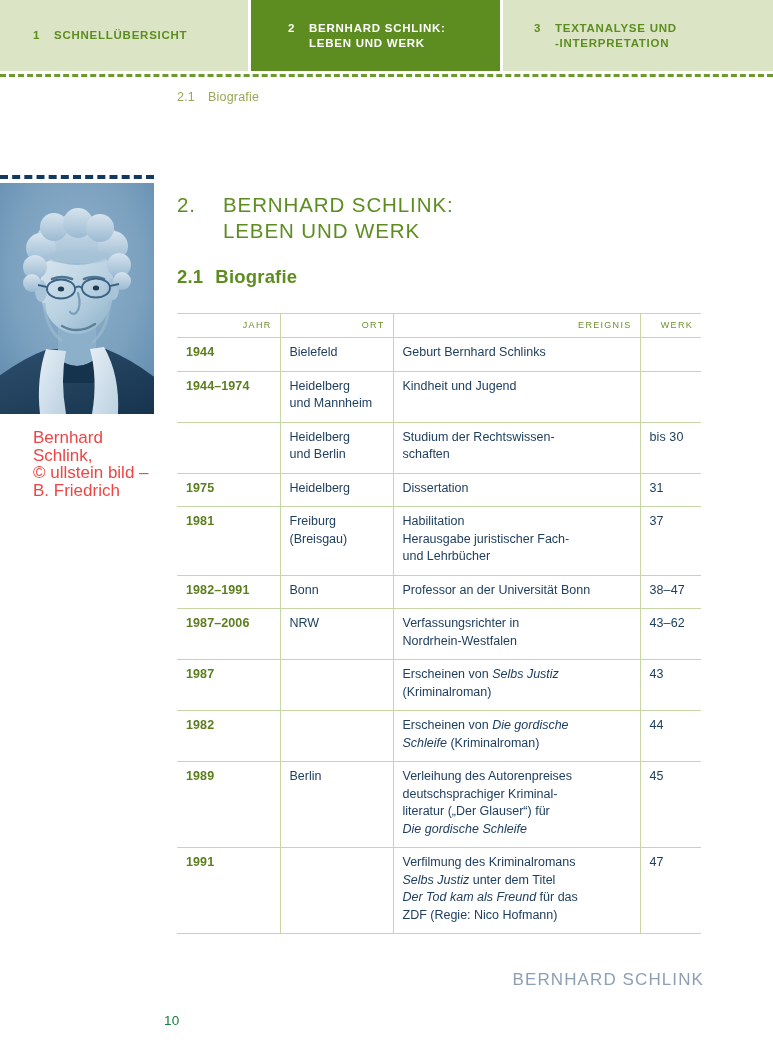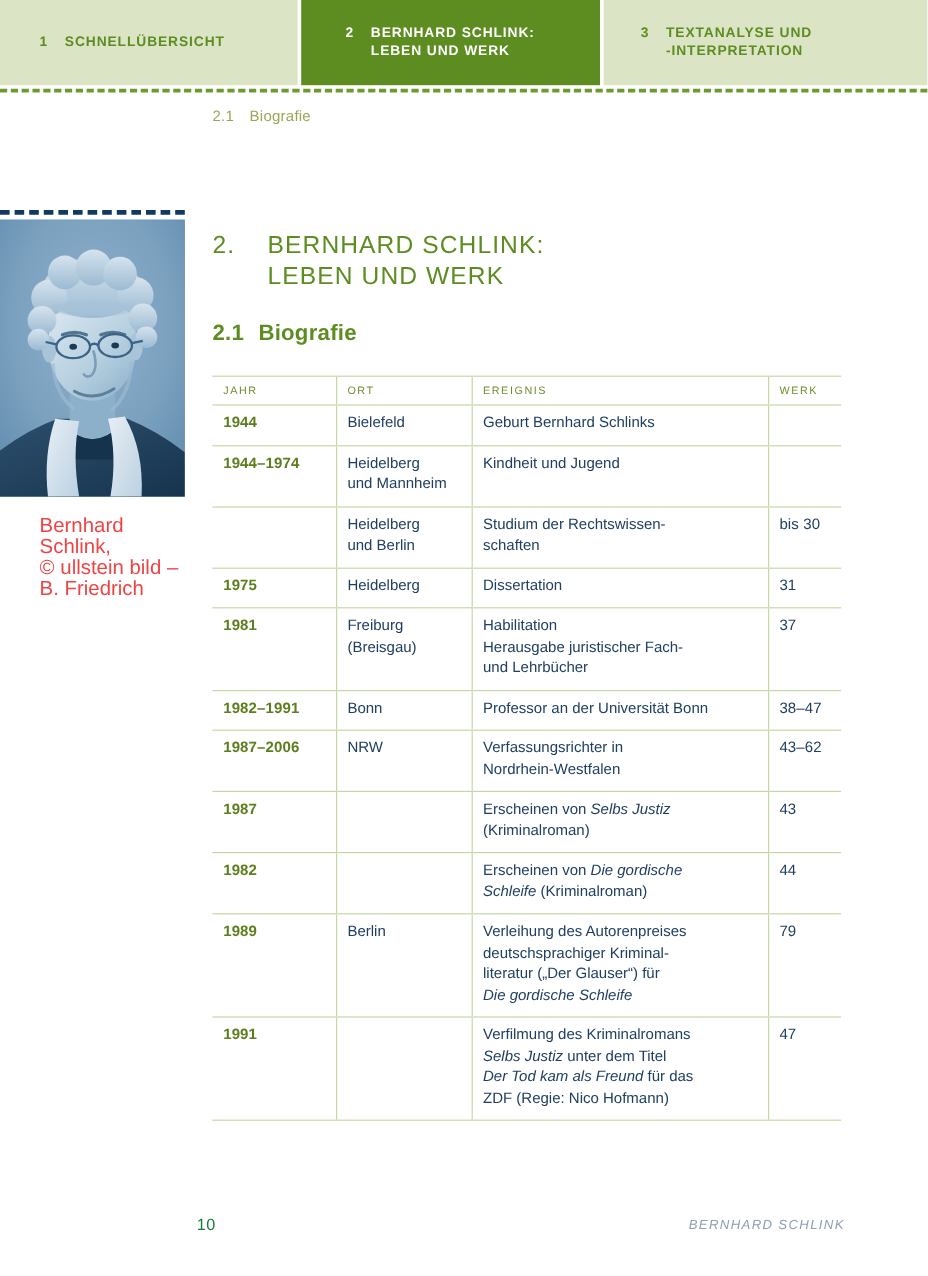--- a/index.html
+++ b/index.html
@@ -143,21 +143,21 @@
     border-collapse: collapse;
     width: 524px;
     table-layout: fixed;
   }
   table.bio col.c-jahr { width: 103px; }
   table.bio col.c-ort  { width: 113px; }
   table.bio col.c-erg  { width: 247px; }
   table.bio col.c-alt  { width: 61px; }
 
   table.bio th {
-    text-align: left;
+    text-align: right;
     font-size: 9px;
     font-weight: normal;
     letter-spacing: 1.3px;
     color: #6f8f2e;
     padding: 6px 8px 7px 9px;
     border-bottom: 1.5px solid #c6d6a5;
     border-top: 1.5px solid #c6d6a5;
     vertical-align: top;
   }
   table.bio th.sep,
@@ -184,25 +184,24 @@
   
   .pagenum {
     position: absolute;
     left: 164px; top: 1013px;
     font-size: 13.5px;
     color: #15803d;
     letter-spacing: 0.3px;
   }
   .footer-title {
     position: absolute;
-    right: 69px; top: 1015px;
-    font-size: 11px;
+    right: 69px; top: 970px;
+    font-size: 17px;
     letter-spacing: 1.1px;
     color: #8d9fb4;
-    font-style: italic;
   }
 </style>
 </head>
 <body>
 
 <div class="tabbar">
   <div class="tab t1">
     <div class="tab-inner">
       <span class="tab-num">1</span>
       <span class="tab-label">SCHNELLÜBERSICHT</span>
@@ -397,21 +396,21 @@
         <tr>
           <td class="jahr">1982</td>
           <td class="ort sep"></td>
           <td class="ereignis sep">Erscheinen von <i>Die gordische<br>Schleife</i> (Kriminalroman)</td>
           <td class="alter sep">44</td>
         </tr>
         <tr>
           <td class="jahr">1989</td>
           <td class="ort sep">Berlin</td>
           <td class="ereignis sep">Verleihung des Autorenpreises<br>deutschsprachiger Kriminal-<br>literatur („Der Glauser“) für<br><i>Die gordische Schleife</i></td>
-          <td class="alter sep">79</td>
+          <td class="alter sep">45</td>
         </tr>
         <tr>
           <td class="jahr">1991</td>
           <td class="ort sep"></td>
           <td class="ereignis sep">Verfilmung des Kriminalromans<br><i>Selbs Justiz</i> unter dem Titel<br><i>Der Tod kam als Freund</i> für das<br>ZDF (Regie: Nico Hofmann)</td>
           <td class="alter sep">47</td>
         </tr>
       </tbody>
   </table>
 </div>

